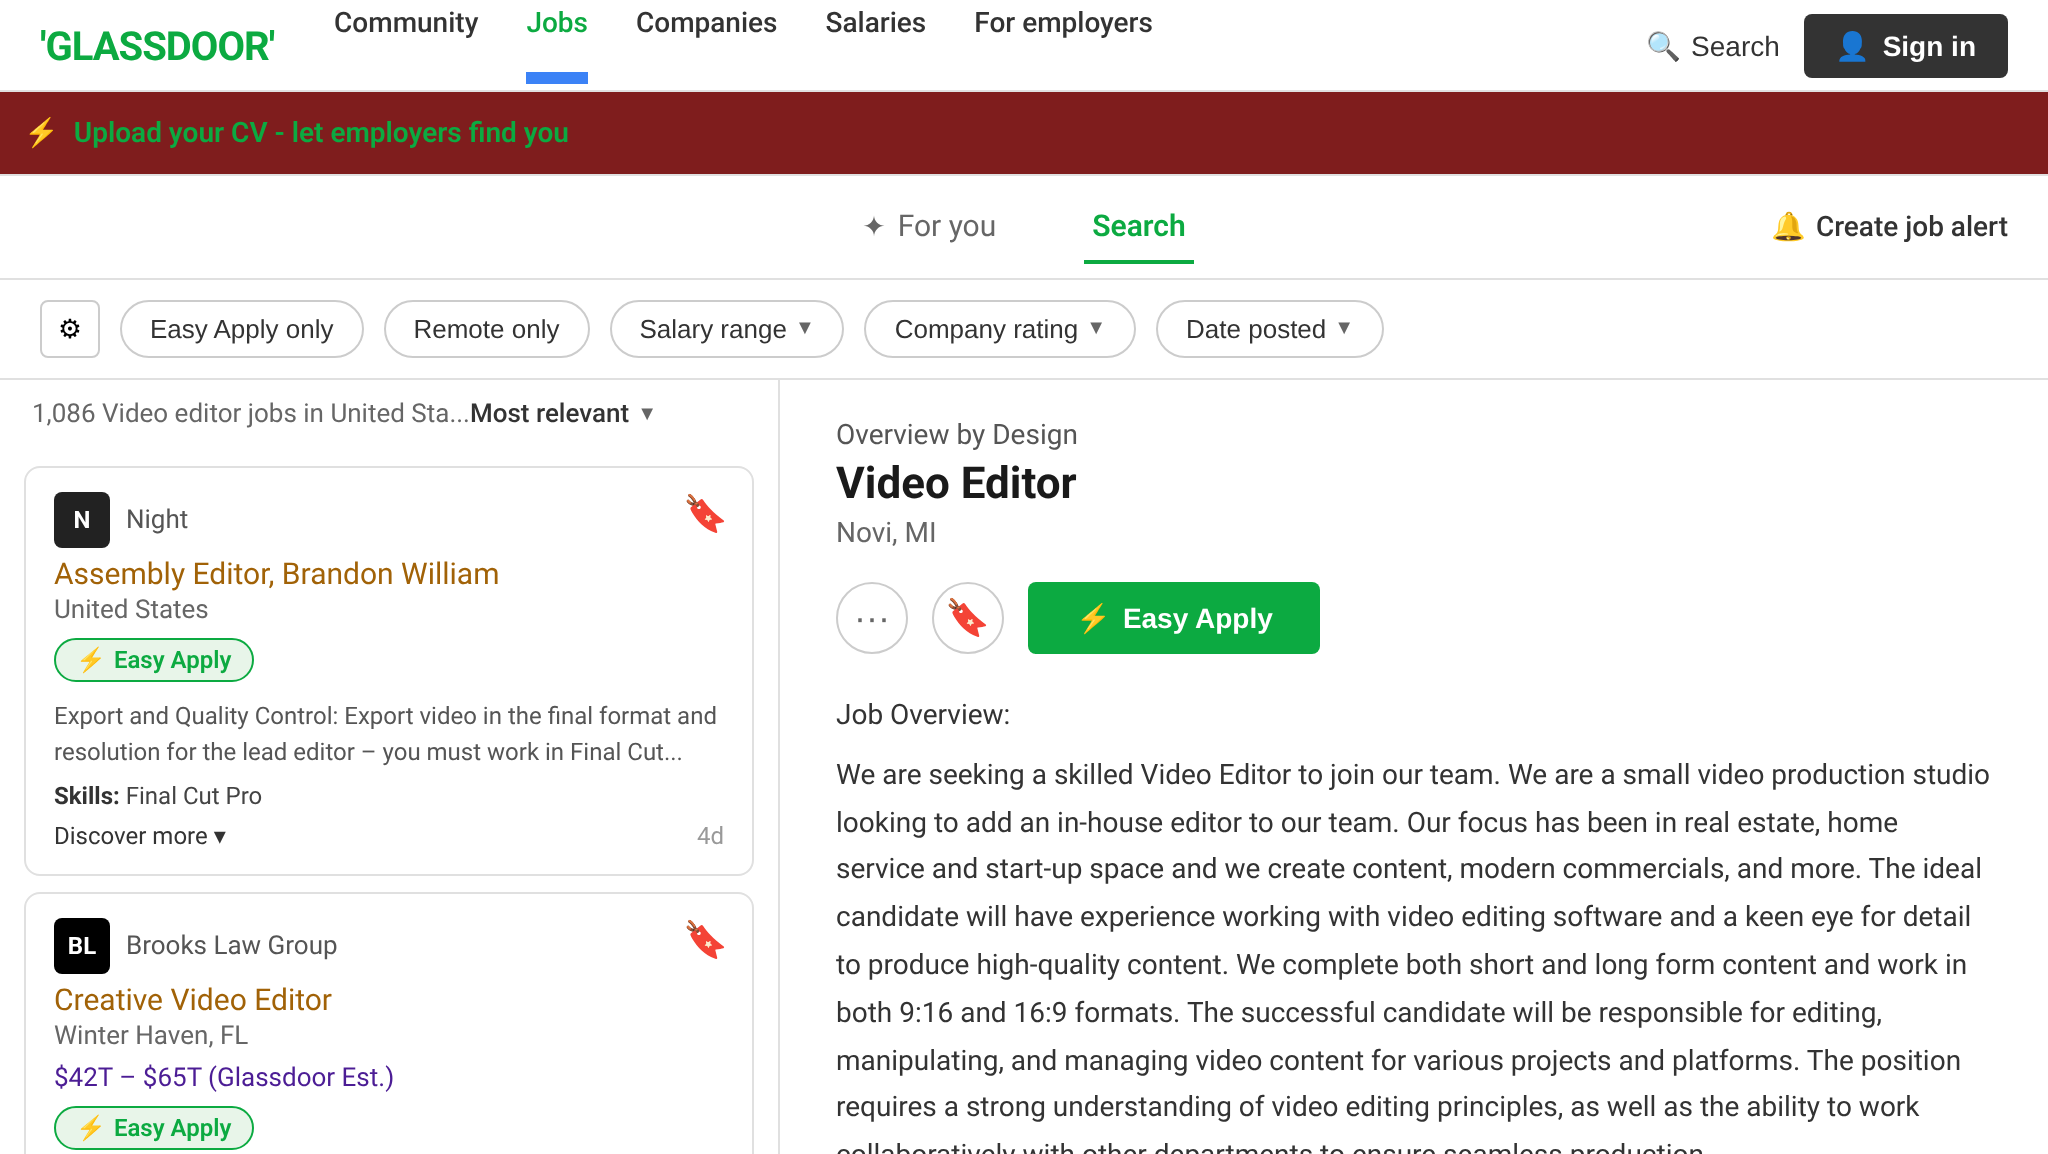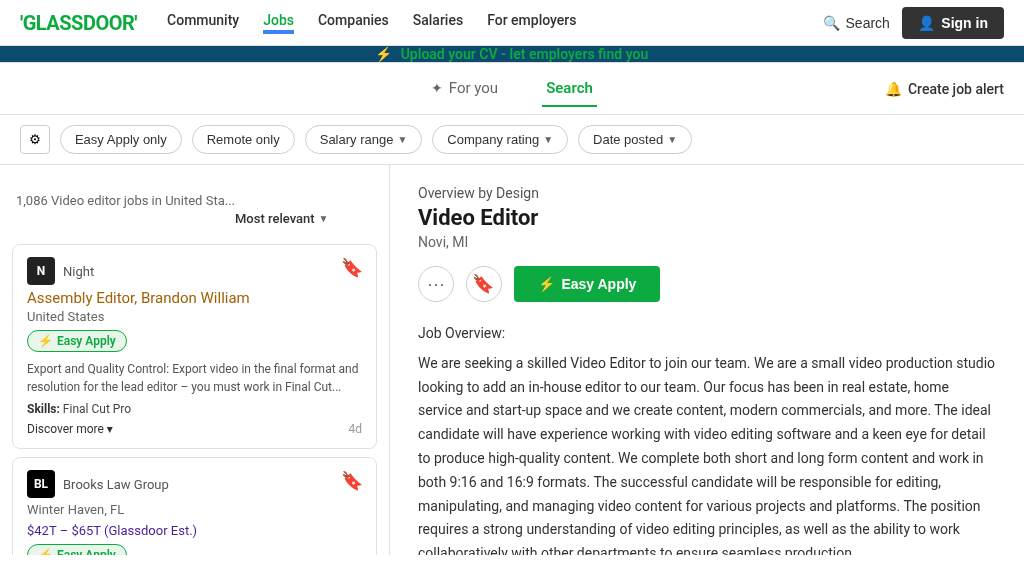--- a/index.html
+++ b/index.html
@@ -6,28 +6,28 @@
     body { font-family: -apple-system, BlinkMacSystemFont, 'Segoe UI', Roboto, sans-serif; font-size: 14px; color: #333; background: #fff; }
 
     
     .navbar {
       display: flex; align-items: center; height: 46px; border-bottom: 1px solid #e0e0e0;
       padding: 0 20px; gap: 20px;
     }
     .logo { color: #0caa41; font-size: 20px; font-weight: 700; letter-spacing: -0.5px; margin-right: 10px; }
     .nav-links { display: flex; gap: 24px; flex: 1; }
     .nav-link { text-decoration: none; color: #333; font-size: 14px; font-weight: 500; }
-    .nav-link.active { color: #0caa41; border-bottom: 4px solid #3b82f6; padding-bottom: 2px; }
+    .nav-link.active { color: #0caa41; border-bottom: 6px solid #3b82f6; padding-bottom: 16px; }
     .nav-right { display: flex; align-items: center; gap: 12px; margin-left: auto; }
     .search-btn { display: flex; align-items: center; gap: 5px; background: none; border: none; cursor: pointer; font-size: 14px; font-weight: 500; color: #333; }
     .signin-btn { background: #333; color: #fff; border: none; border-radius: 4px; padding: 8px 16px; cursor: pointer; font-size: 14px; font-weight: 600; display: flex; align-items: center; gap: 6px; }
 
     
     .upload-banner {
-      background: #0c4a6e; text-align: center; font-size: 14px; color: #333; border-bottom: 1px solid #e0e0e0;
+      background: #7f1d1d; text-align: left; padding: 12px; font-size: 14px; color: #333; border-bottom: 1px solid #e0e0e0;
     }
     .upload-banner span { color: #0caa41; font-weight: 600; }
     .lightning { color: #0caa41; margin-right: 4px; }
 
     
     .tabs-bar {
       display: flex; align-items: center; justify-content: center; gap: 40px; padding: 8px 0; border-bottom: 1px solid #e0e0e0; position: relative;
     }
     .tab { display: flex; align-items: center; gap: 6px; padding: 8px 4px; font-size: 15px; cursor: pointer; color: #666; border-bottom: 2px solid transparent; margin-bottom: -1px; }
     .tab.active { color: #0caa41; border-bottom: 2px solid #0caa41; font-weight: 600; }
@@ -50,21 +50,21 @@
       overflow: hidden;
     }
 
     
     .left-panel {
       width: 390px; min-width: 390px; border-right: 1px solid #e0e0e0; overflow-y: auto; padding: 0;
     }
     .results-header {
       display: flex; justify-content: flex-start; align-items: center; padding: 10px 16px; font-size: 13px; color: #666;
     }
-    .sort-dropdown { display: flex; align-items: center; gap: 4px; cursor: pointer; color: #333; font-weight: 500; font-size: 13px; margin-top: 36px; }
+    .sort-dropdown { display: flex; align-items: center; gap: 4px; cursor: pointer; color: #333; font-weight: 500; font-size: 13px; }
 
     
     .job-card {
       border: 1px solid #e0e0e0; border-radius: 8px; margin: 8px 12px; padding: 12px 14px; cursor: pointer; position: relative;
     }
     .job-card-header { display: flex; align-items: center; gap: 8px; margin-bottom: 4px; }
     .company-logo { width: 28px; height: 28px; border-radius: 4px; display: flex; align-items: center; justify-content: center; font-size: 12px; font-weight: 700; color: #fff; }
     .logo-n { background: #222; }
     .logo-b { background: #000000; }
     .company-name { font-size: 13px; color: #555; }
@@ -200,20 +200,21 @@
         <span class="days-ago">4d</span>
       </div>
     </div>
 
     <div class="job-card">
       <div class="job-card-header">
         <div class="company-logo logo-b">BL</div>
         <span class="company-name">Brooks Law Group</span>
       </div>
       <button class="bookmark-btn">🔖</button>
+      <div class="job-title">Creative Video Editor</div>
       <div class="job-location">Winter Haven, FL</div>
       <div class="salary">$42T – $65T (Glassdoor Est.)</div>
       <div class="easy-apply-badge">
         <span>⚡</span>
         <span>Easy Apply</span>
       </div>
       
       
       
     </div>

